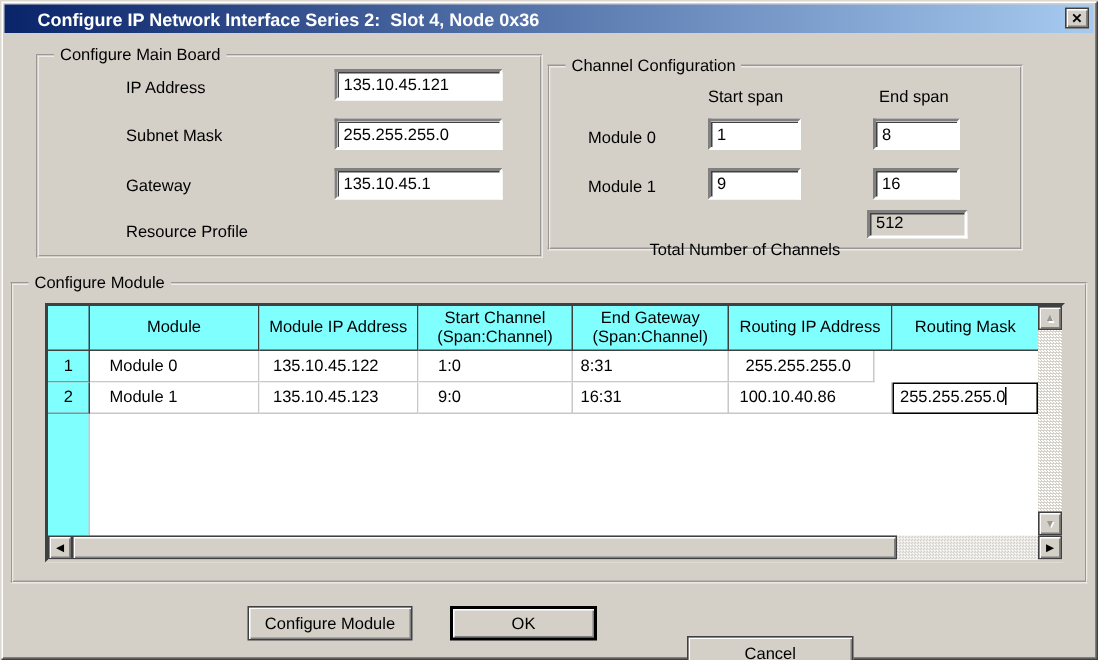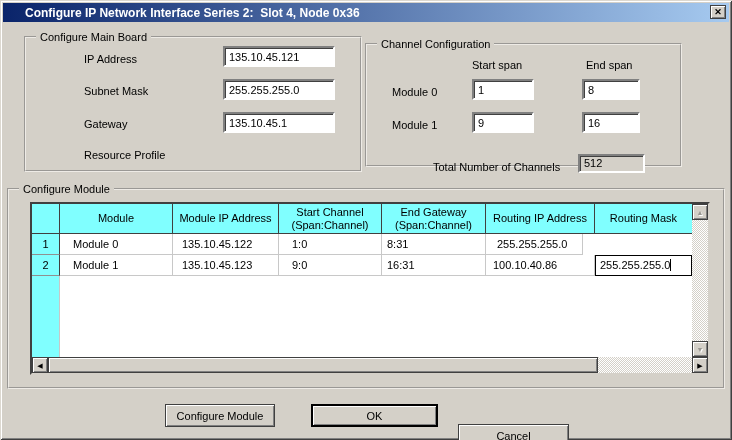--- a/index.html
+++ b/index.html
@@ -186,21 +186,21 @@
 
     <div class="field-label" style="left:25px; top:40px;">Module 0</div>
     <input class="edit" style="left: 105px; top: 34px; width: 62px; height: 21px;" value="1">
     <input class="edit" style="left: 215px; top: 34px; width: 58px; height: 21px;" value="8">
 
     <div class="field-label" style="left:25px; top:73px;">Module 1</div>
     <input class="edit" style="left: 105px; top: 67px; width: 62px; height: 21px;" value="9">
     <input class="edit" style="left: 215px; top: 67px; width: 58px; height: 21px;" value="16">
 
     <div class="field-label" style="left:66px; top:115px;">Total Number of Channels</div>
-    <div class="edit readonly" style="left:211px; top:95px; width:67px; height:19px;margin-top:14px;">512</div>
+    <div class="edit readonly" style="left:211px; top:95px; width:67px; height:19px;">512</div>
   </div>
 
   <div class="groupbox" style="left:7px; top:188px; width:718px; height:201px;">
     <div class="gb-label">Configure Module</div>
 
     <div class="grid">
       <div class="grid-inner">
 
         <div class="g-header">
           <div class="g-hcell c0"></div>
@@ -266,16 +266,16 @@
           <div class="sb-btn">
             <span>▶</span>
           </div>
         </div>
 
       </div>
     </div>
   </div>
 
   <button class="btn" style="left:165px; top:404px; width:110px;">Configure Module</button>
-  <button class="btn default" style="left:311px; top:404px; width:127px;">OK</button>
+  <button class="btn default" style="left:300px; top:404px; width:98px;">OK</button>
   <button class="btn" style="left:458px; top:424px; width:111px;">Cancel</button>
 
 </div>
 
 </body></html>

